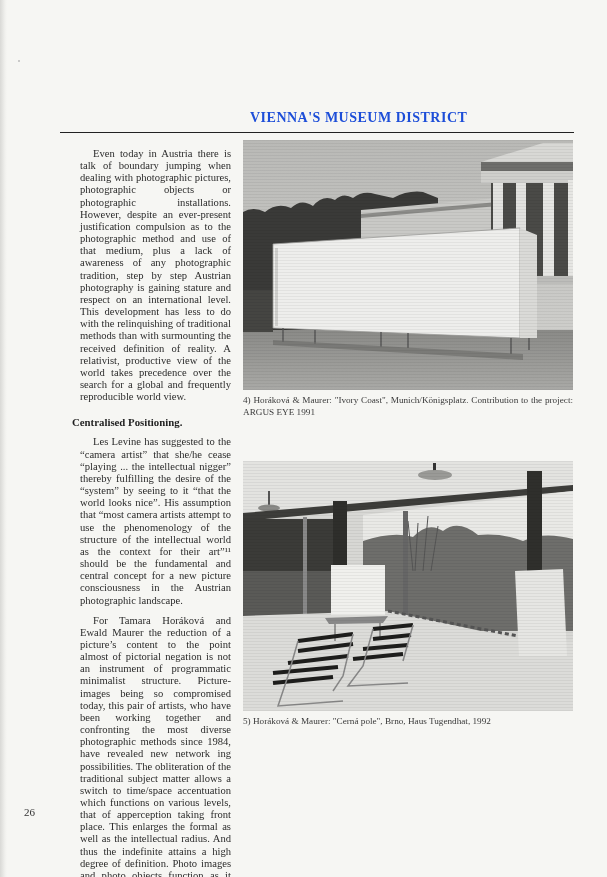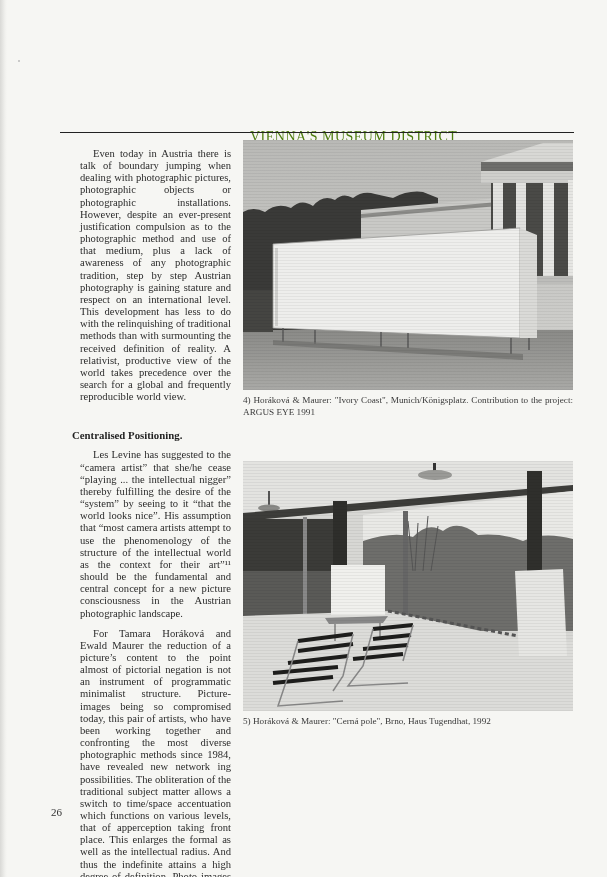--- a/index.html
+++ b/index.html
@@ -7,52 +7,52 @@
     width: 607px; height: 877px; position: relative; overflow: hidden;
     background: #f6f6f3;
     font-family: "Liberation Serif", "DejaVu Serif", serif;
     color: #2a2a2a;
   }
   .left-shade {
     position: absolute; left: 0; top: 0; width: 7px; height: 877px;
     background: linear-gradient(to right, #d9d9d6, #f0f0ed 70%, #f6f6f3);
   }
   .bleed {
-    position: absolute; left: 250px; top: 129px; width: 330px;
+    position: absolute; left: 250px; top: 110px; width: 330px;
     font-family: "Liberation Serif", serif; font-size: 14px; letter-spacing: 0.5px;
-    color: #4d7c0f; font-weight: normal; white-space: nowrap;
+    color: #1d4ed8; font-weight: bold; white-space: nowrap;
   }
   .rule {
     position: absolute; left: 60px; top: 132px; width: 514px; height: 1px;
     background: #222;
   }
   .col {
     position: absolute; left: 72px; top: 140px; width: 167px;
     font-size: 10.6px; line-height: 12.15px; text-align: justify;
     color: #2b2b2b;
   }
   .col p { margin: 8px; text-indent: 13px; }
   .col h3 {
-    margin: 26px 0 0 0; font-size: 10.8px; line-height: 12.2px; font-weight: bold; color: #1e1e1e;
+    margin: 13px 0 0 0; font-size: 10.8px; line-height: 12.2px; font-weight: bold; color: #1e1e1e;
   }
   .photo {
     position: absolute; left: 243px; width: 330px; height: 250px; overflow: hidden;
     background: #999;
   }
   .photo svg { display: block; width: 330px; height: 250px; }
   #photo1 { top: 140px; }
   #photo2 { top: 461px; }
   .caption {
     position: absolute; left: 243px; width: 330px;
     font-size: 9.2px; line-height: 11.5px; color: #3a3a3a; text-align: justify;
   }
   #caption1 { top: 395px; }
   #caption2 { top: 716px; }
   .pagenum {
-    position: absolute; left: 24px; top: 806px; font-size: 11px; color: #333; margin-left: 27px;
+    position: absolute; left: 24px; top: 806px; font-size: 11px; color: #333;
   }
   .speck { position: absolute; width: 2px; height: 2px; background: #bbb; border-radius: 1px; }
 </style>
 </head>
 <body>
 
 <div class="left-shade"></div>
 <div class="bleed">VIENNA'S MUSEUM DISTRICT</div>
 <div class="rule"></div>
 

